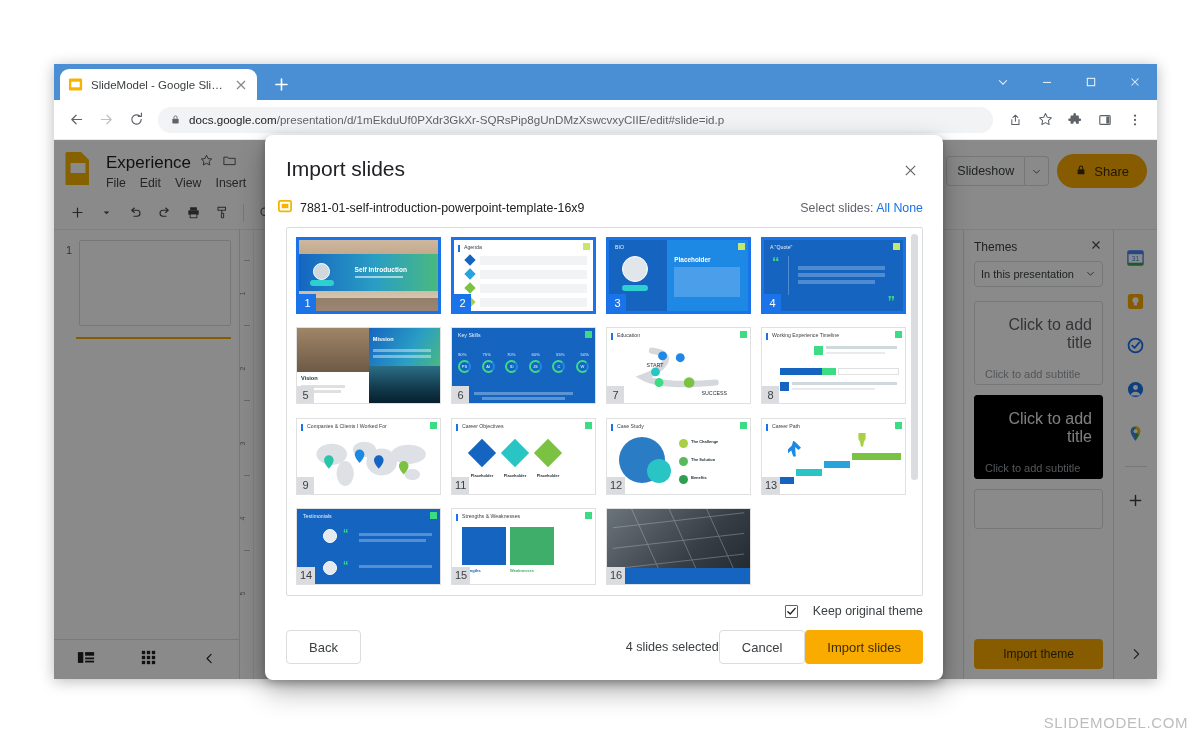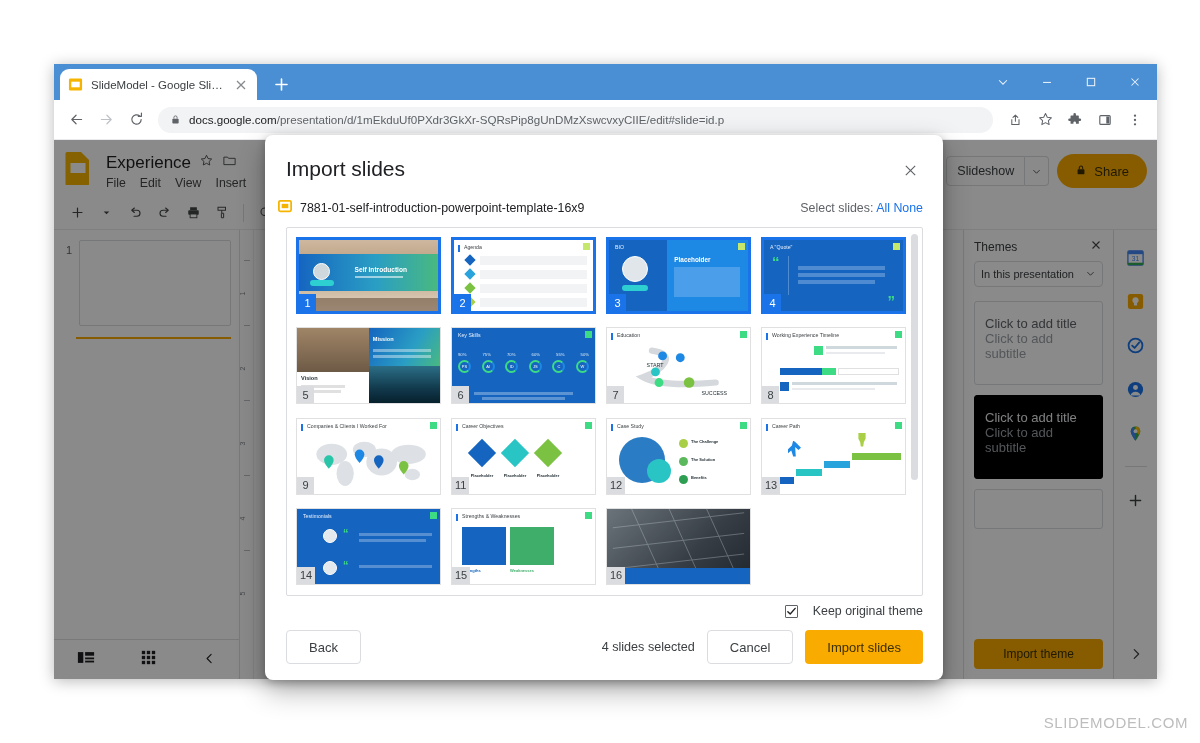--- a/index.html
+++ b/index.html
@@ -93,23 +93,23 @@
   .ruler-tick { position: absolute; left: 4px; width: 6px; height: 1px; background: #bdc1c6; }
   .ruler-lbl { position: absolute; left: 1px; font-size: 7px; color: #80868b; transform: rotate(-90deg); }
 
   .gs-rightpanel {
     width: 150px; border-left: 1px solid #e0e0e0; background: #fff; padding: 8px 10px; position: relative;
   }
   .rp-head { display: flex; align-items: center; justify-content: space-between; font-size: 12px; color: #3c4043; }
   .rp-select { border: 1px solid #dadce0; border-radius: 4px; height: 26px; display: flex; align-items: center; justify-content: space-between; padding: 0 6px; font-size: 11px; color: #3c4043; margin-top: 6px; }
   .theme-card { border: 1px solid #dadce0; border-radius: 3px; height: 84px; margin-bottom: 10px; padding: 14px 10px; background:#fff;}
   .theme-card.dark { background: #000; border-color:#000; }
-  .theme-title { font-size: 13px; color: #5f6368; }
+  .theme-title { font-size: 16px; color: #5f6368; text-align: right; }
   .theme-card.dark .theme-title { color: #e8eaed; }
-  .theme-sub { font-size: 13px; color: #9aa0a6; margin-top: 0; }
+  .theme-sub { font-size: 11px; color: #9aa0a6; margin-top: 16px; }
   .theme-card.plain { height: 40px; padding: 8px; }
   .rp-import {
     position: absolute; left: 10px; bottom: 10px; right: 10px;
     background: #f9ab00; border-radius: 4px; height: 30px;
     display: flex; align-items: center; justify-content: center;
     font-size: 12px; color: #3c2f00; font-weight: 500;
   }
 
   .gs-sidebar { width: 44px; border-left: 1px solid #e0e0e0; background: #fff; display: flex; flex-direction: column; align-items: center; padding-top: 16px; gap: 22px; }
   .sb-icon { width: 22px; height: 22px; display: flex; align-items: center; justify-content: center; }
@@ -157,21 +157,21 @@
   .sl.sel .sl-check { background: #c5e86c; }
   .sl-body { position: absolute; inset: 0; font-size: 4px; overflow: hidden; }
   .sl-bar { position:absolute; left:4px; top:5px; width:2px; height:7px; background:#1a73e8;}
   .sl-hd { position: absolute; left: 10px; top: 4px; font-size: 5.2px; color: #3c4043; }
   .sl-hd.onblue { color: #e8f0fe; }
 
   .dlg-foot { padding: 8px 20px 16px 21px; }
   .keep-row { display: flex; justify-content: flex-end; align-items: center; gap: 15px; margin-bottom: 12px; }
   .cb { width: 13px; height: 13px; border: 1.6px solid #5f6368; border-radius: 1px; display: flex; align-items: center; justify-content: center; }
   .keep-lbl { font-size: 12.4px; color: #3c4043; }
-  .btn-row { display: flex; align-items: center; gap: 12px; }
+  .btn-row { display: flex; align-items: center; }
   .btn {
     height: 34px; border-radius: 4px; display: flex; align-items: center; justify-content: center;
     font-size: 13px; padding: 0 22px; font-weight: 500;
   }
   .btn.outline { border: 1px solid #dadce0; color: #3c4043; background: #fff; }
   .btn.primary { background: #f9ab00; color: #3c2f00; }
   .sel-count { margin-left: auto; font-size: 12.6px; color: #3c4043; font-weight: 400; }
 
   .watermark {
     position: absolute; right: 12px; bottom: 12px;

